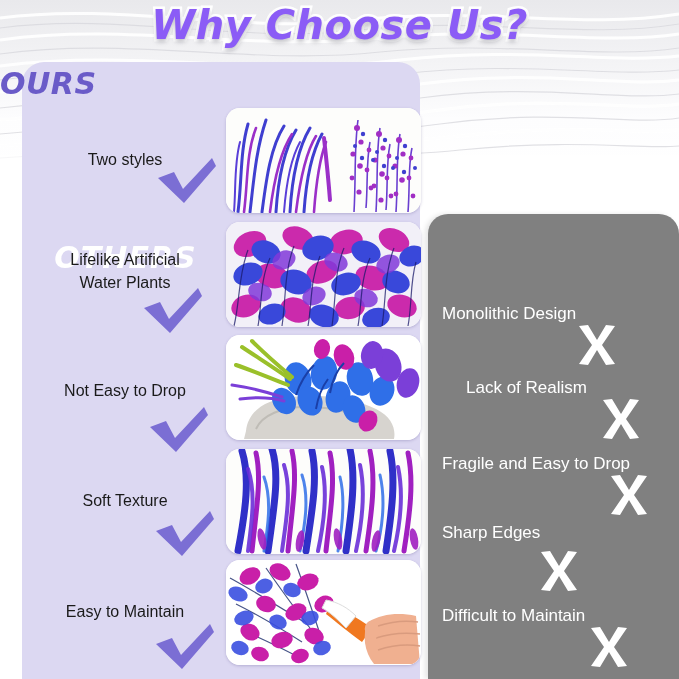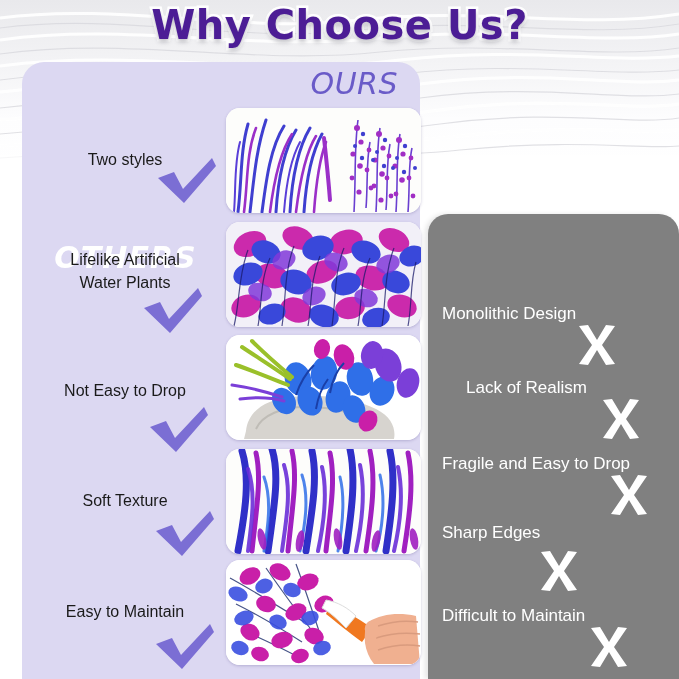--- a/index.html
+++ b/index.html
@@ -12,43 +12,43 @@
 
   
   .bg-waves{position:absolute;left:0;top:0;width:679px;height:200px;overflow:hidden;}
   .bg-waves svg{display:block;}
 
   
   .title-wrap{position:absolute;left:0;top:2px;width:679px;text-align:center;}
   .title{
     display:inline-block;
     font-family:"DejaVu Sans",sans-serif;
-    font-weight:bold;
+    font-weight:bold;font-style:italic;
     font-size:40px;letter-spacing:.5px;
-    color:#4c1d95;
+    color:#8b5cf6;
     -webkit-text-stroke:5px #ffffff;
     paint-order:stroke fill;
     text-shadow:0 3px 4px rgba(120,120,130,.45);
   }
 
   
   .panel-ours{
     position:absolute;left:22px;top:62px;width:398px;height:617px;
     background:#dcd8f2;border-radius:22px 22px 0 0;
   }
   .panel-others{
     position:absolute;left:428px;top:214px;width:251px;height:465px;
     background:#808080;border-radius:20px 20px 0 0;
     box-shadow:-3px 0 5px rgba(0,0,0,.10);
   }
 
   .ours-title{
-    position:absolute;left:0;top:66px;width:398px;text-align:right;
+    position:absolute;left:0;top:66px;width:398px;text-align:left;
     font-family:"DejaVu Sans",sans-serif;
-    font-weight:normal;font-style:italic;font-size:30px;
+    font-weight:bold;font-style:italic;font-size:30px;
     color:#6a5bc8;letter-spacing:.5px;
   }
   .others-title{
     position:absolute;left:0;top:240px;width:251px;text-align:center;
     font-family:"DejaVu Sans",sans-serif;
     font-weight:bold;font-style:italic;font-size:30px;
     color:#ffffff;letter-spacing:1px;
   }
 
   

